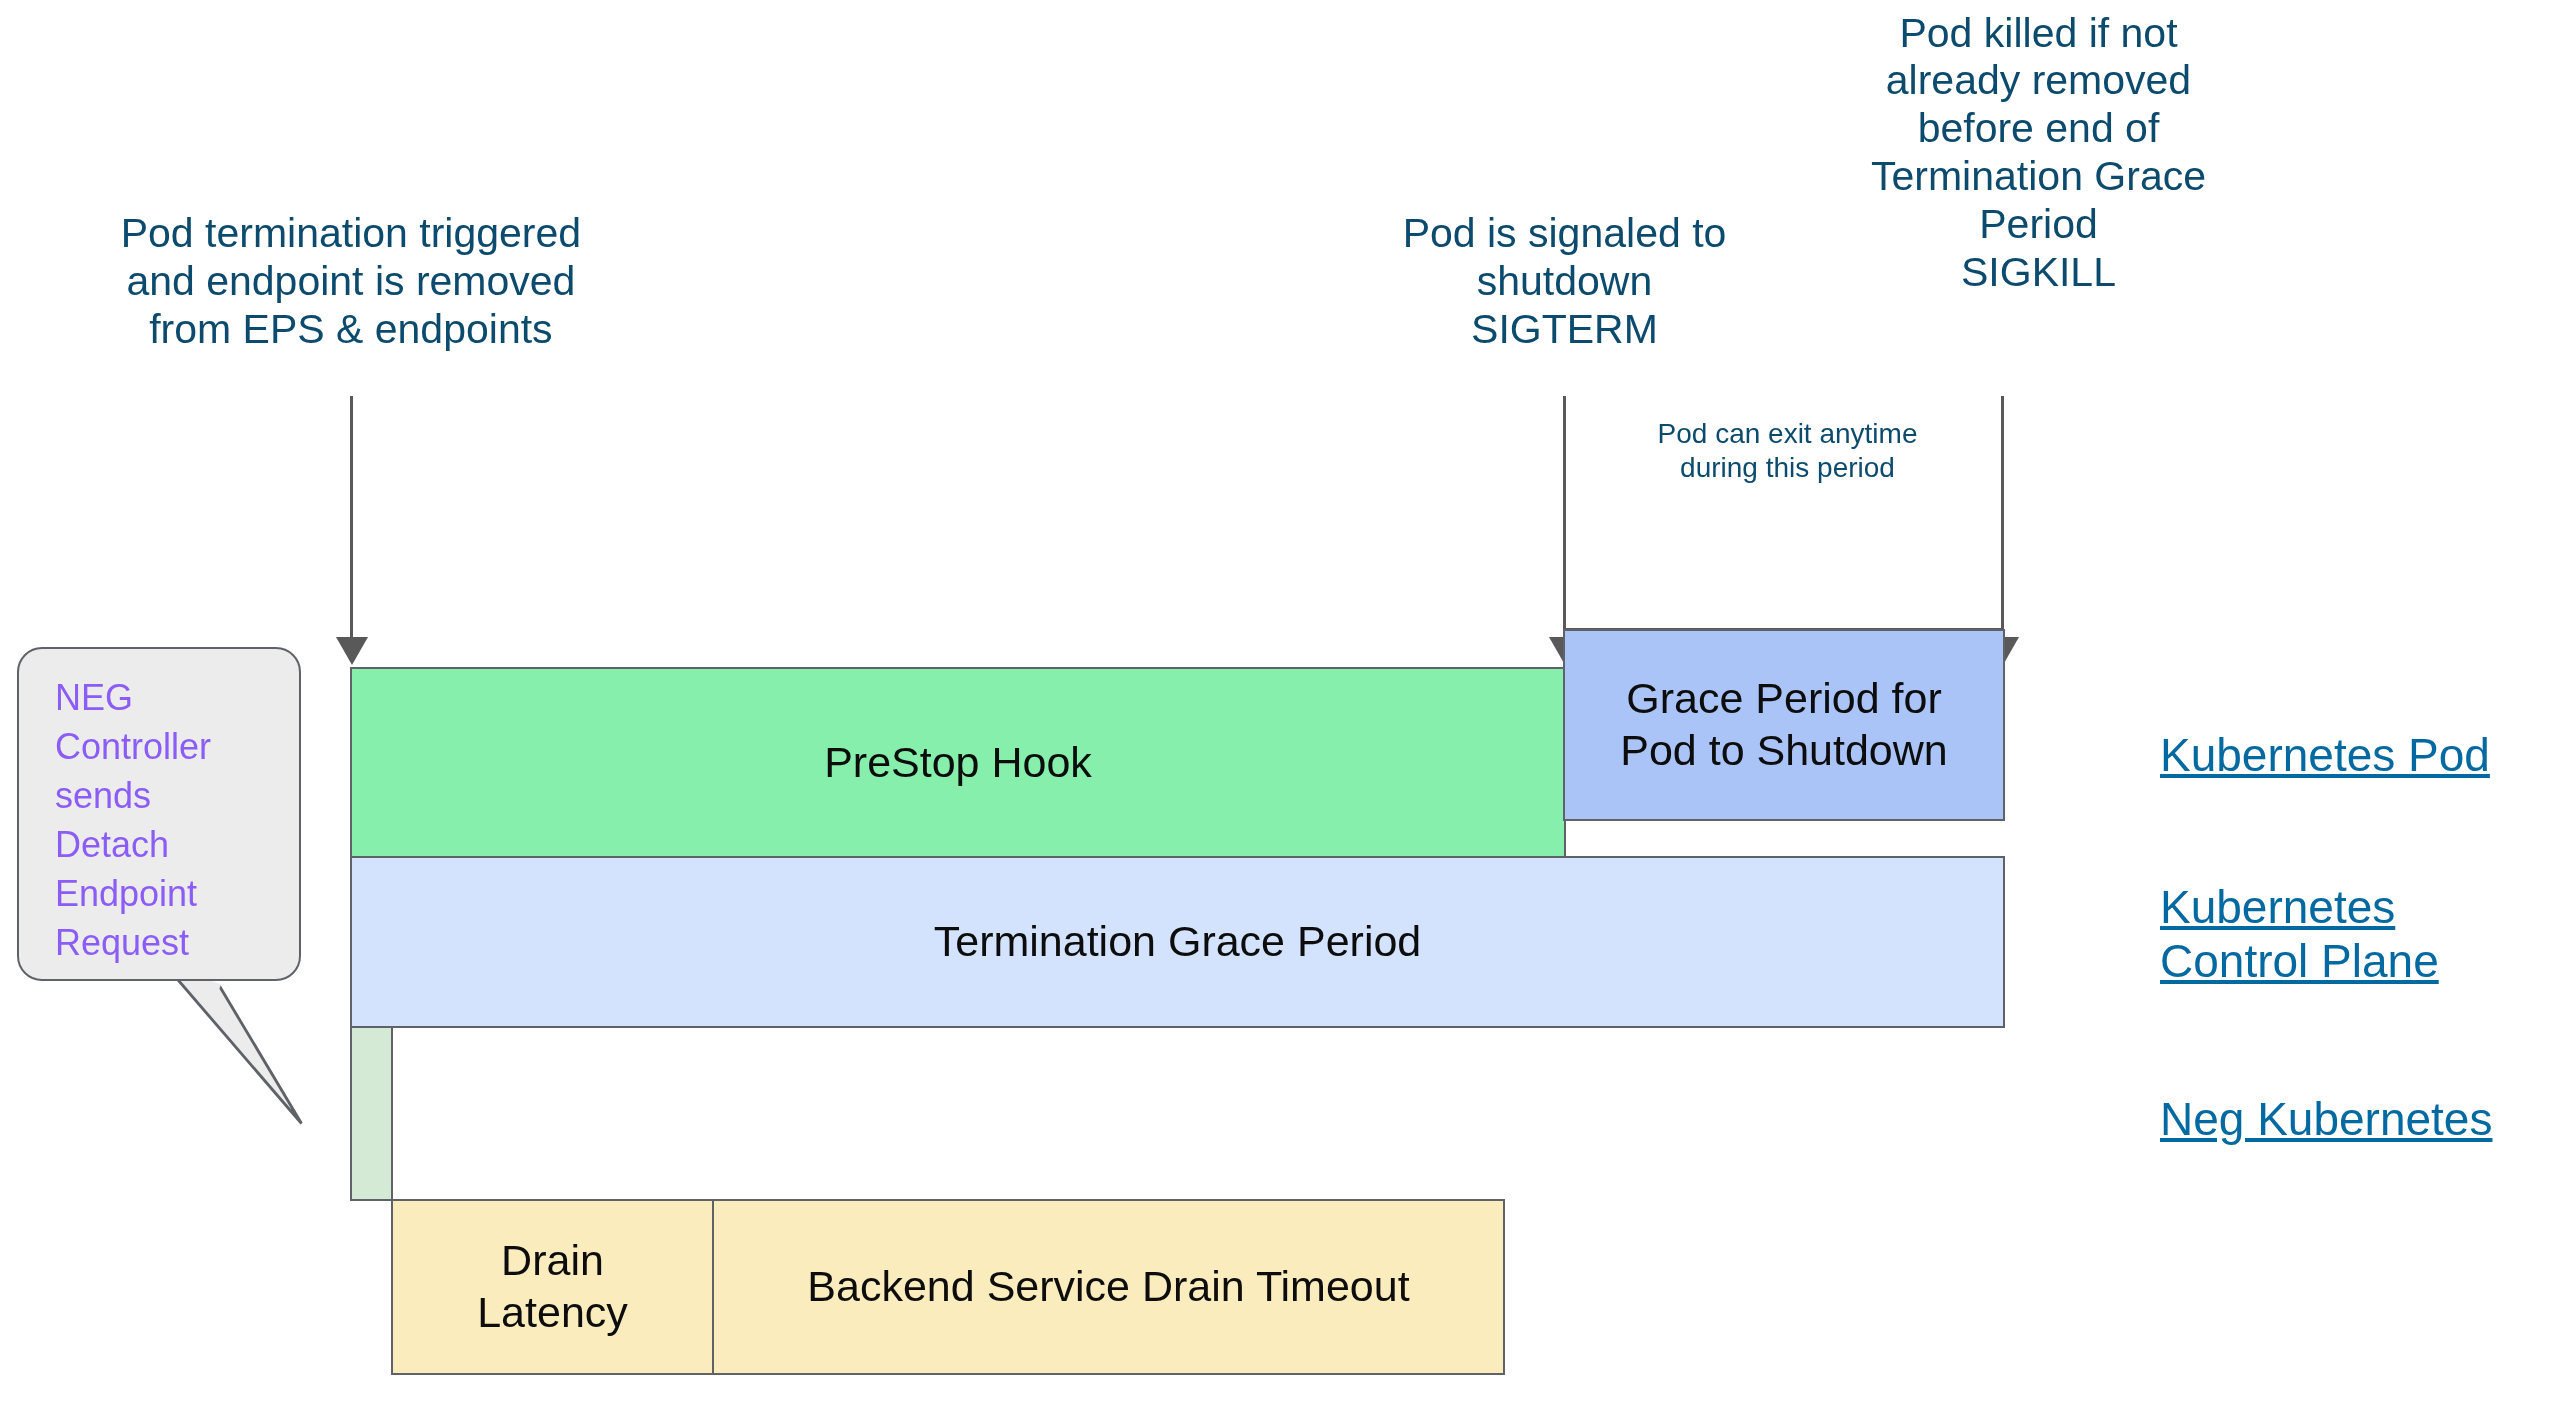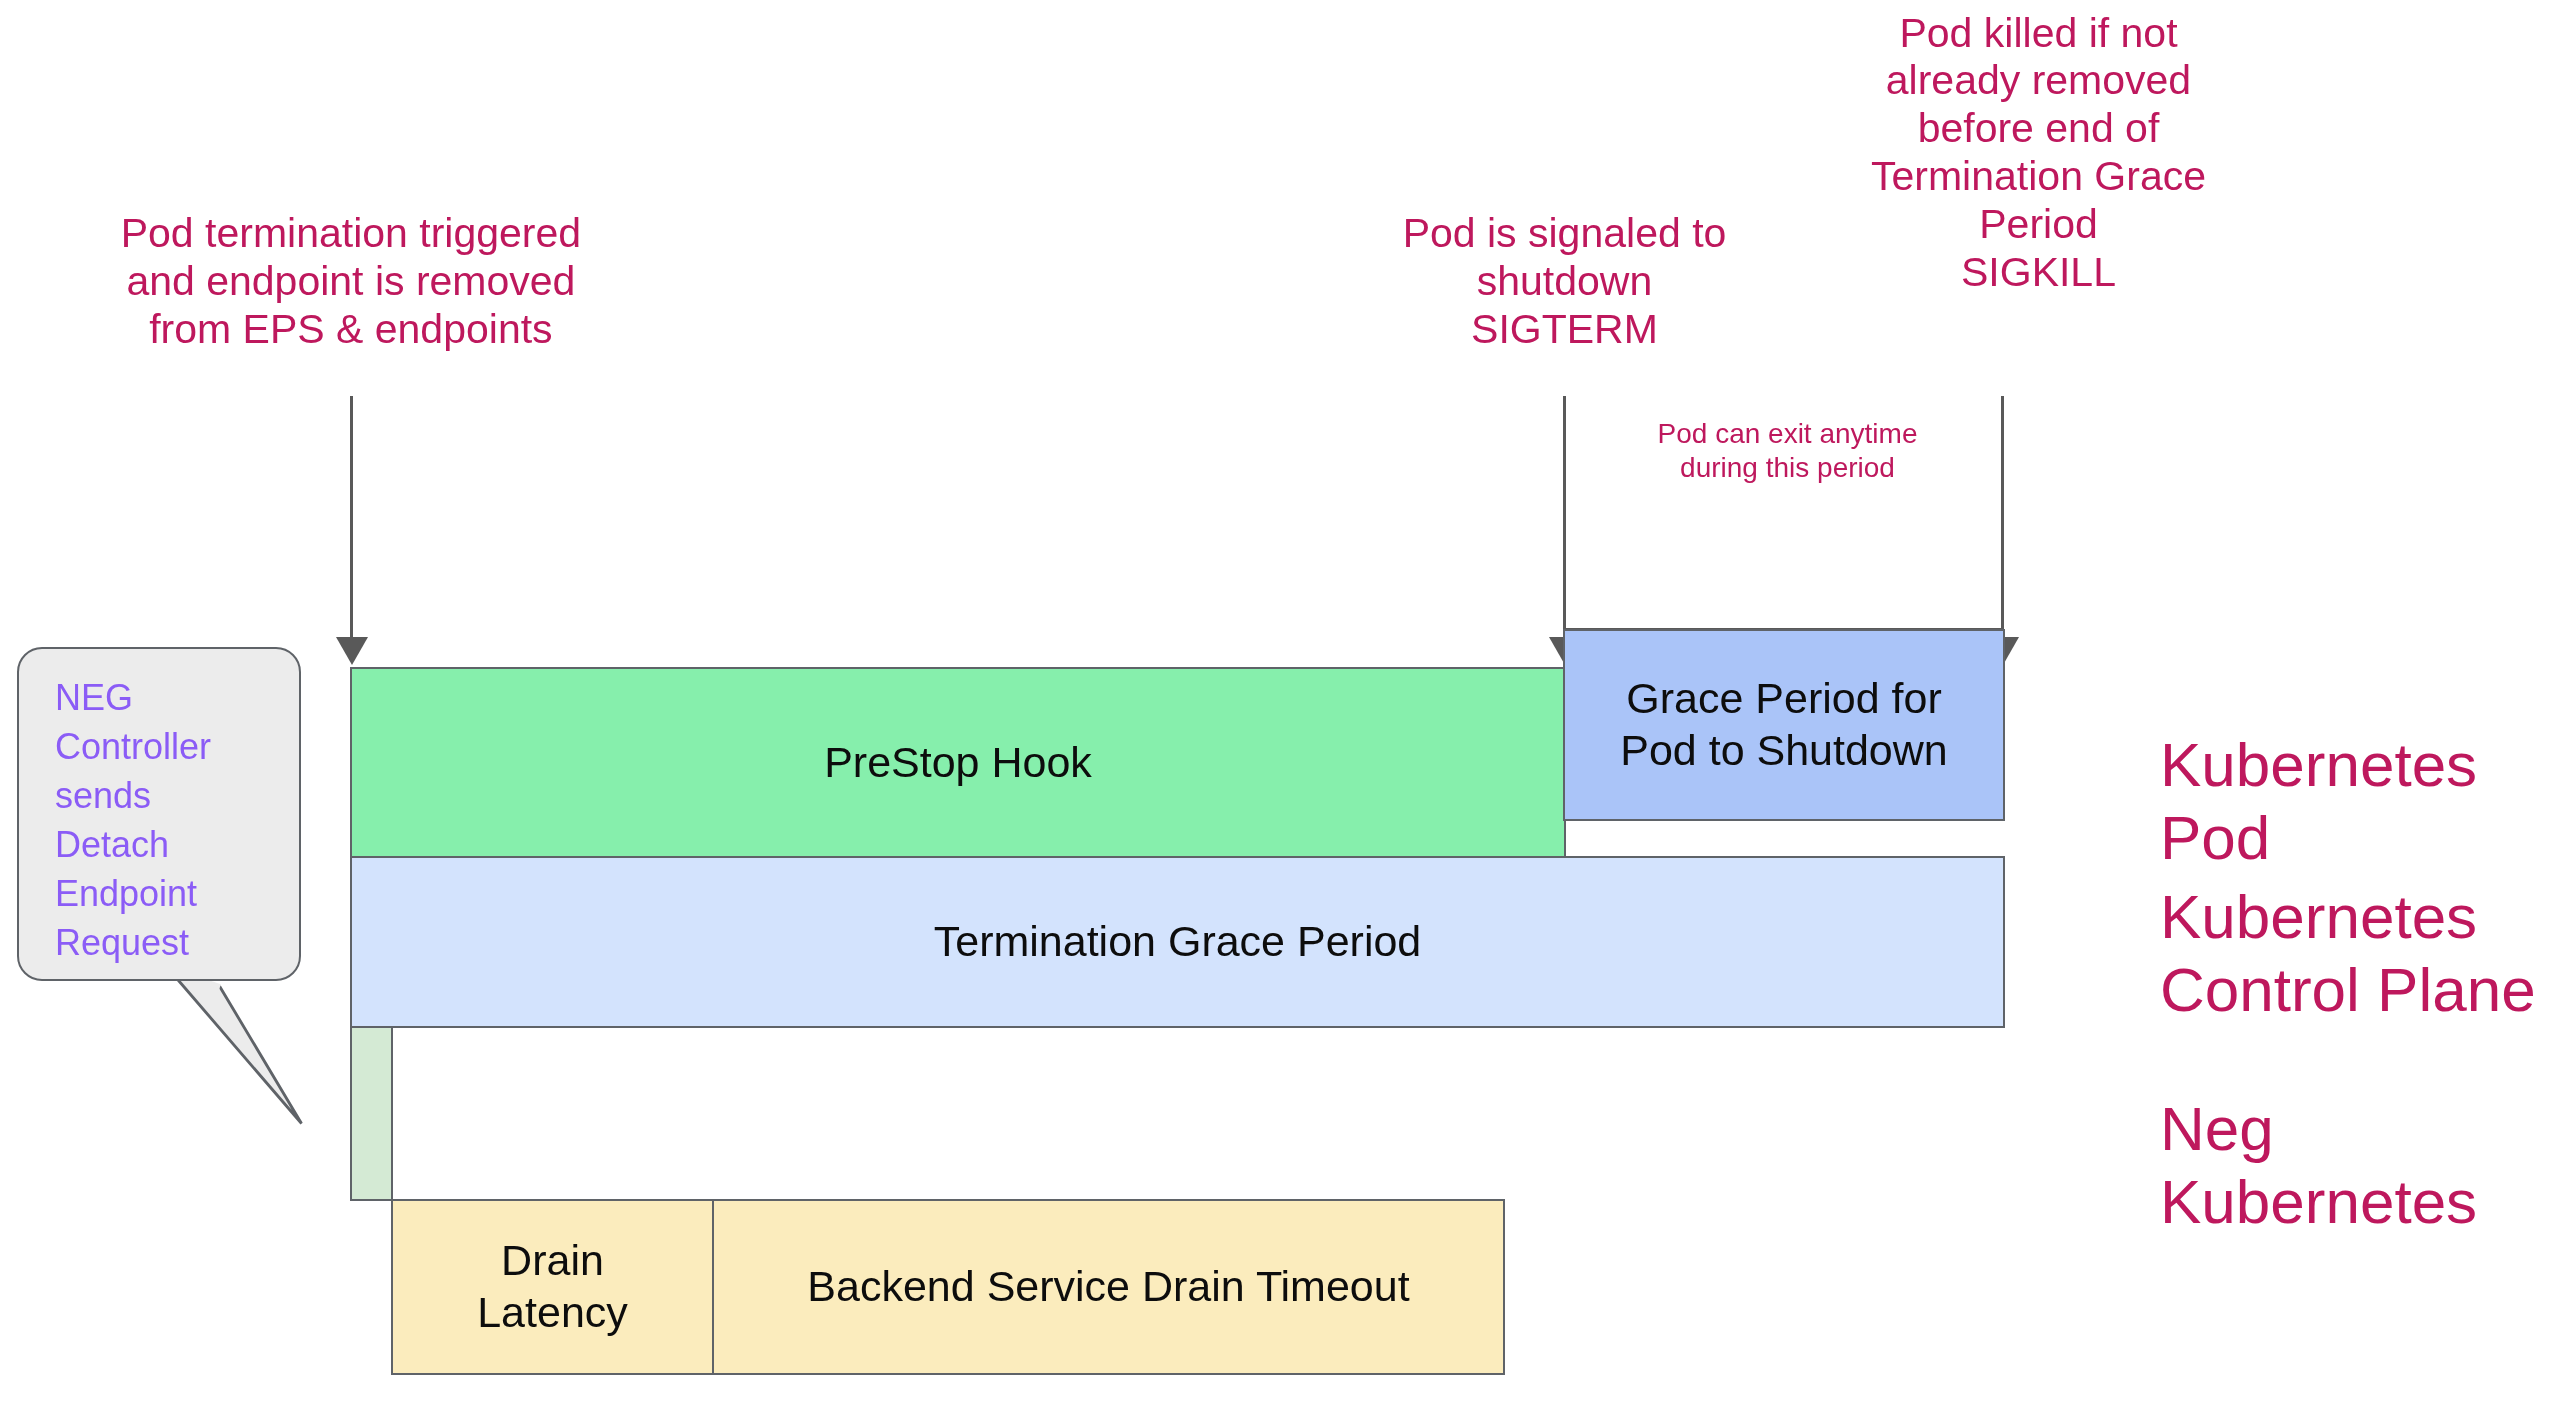--- a/index.html
+++ b/index.html
@@ -18,21 +18,21 @@
     overflow: hidden;
   }
   .abs { position: absolute; }
 
   
   .annot {
     position: absolute;
     text-align: center;
     font-size: 41px;
     line-height: 1.17;
-    color: #be185d;
+    color: #0c4a6e;
     white-space: pre-line;
   }
   #annot-termination { left: 28.4px;  top: 210px;  width: 645px; }
   #annot-sigterm     { left: 1285px; top: 210px; width: 559px; }
   #annot-sigkill     { left: 1773px; top: 9.5px;  width: 531px; }
   #annot-exit {
     left: 1574px; top: 417px; width: 427px;
     font-size: 28px; line-height: 1.2;
   }
 
@@ -71,24 +71,25 @@
   }
   .bar-prestop { background: #86efac; }
   .bar-grace   { background: #aac4f8; }
   .bar-tgp     { background: #d3e3fd; }
   .bar-neg     { background: #d4ead4; }
   .bar-yellow  { background: #fbecbd; }
 
   
   .rowlabel {
     position: absolute;
-    font-size: 62px;
+    font-size: 46px;
     line-height: 1.18;
-    color: #be185d;
+    color: #0369a1;
     white-space: pre-line;
+    text-decoration: underline;
   }
 
   
   #callout {
     position: absolute;
     left: 17px; top: 647px;
     width: 284px; height: 334px;
     box-sizing: border-box;
     background: #ececec;
     border: 2.8px solid #5f6368;

